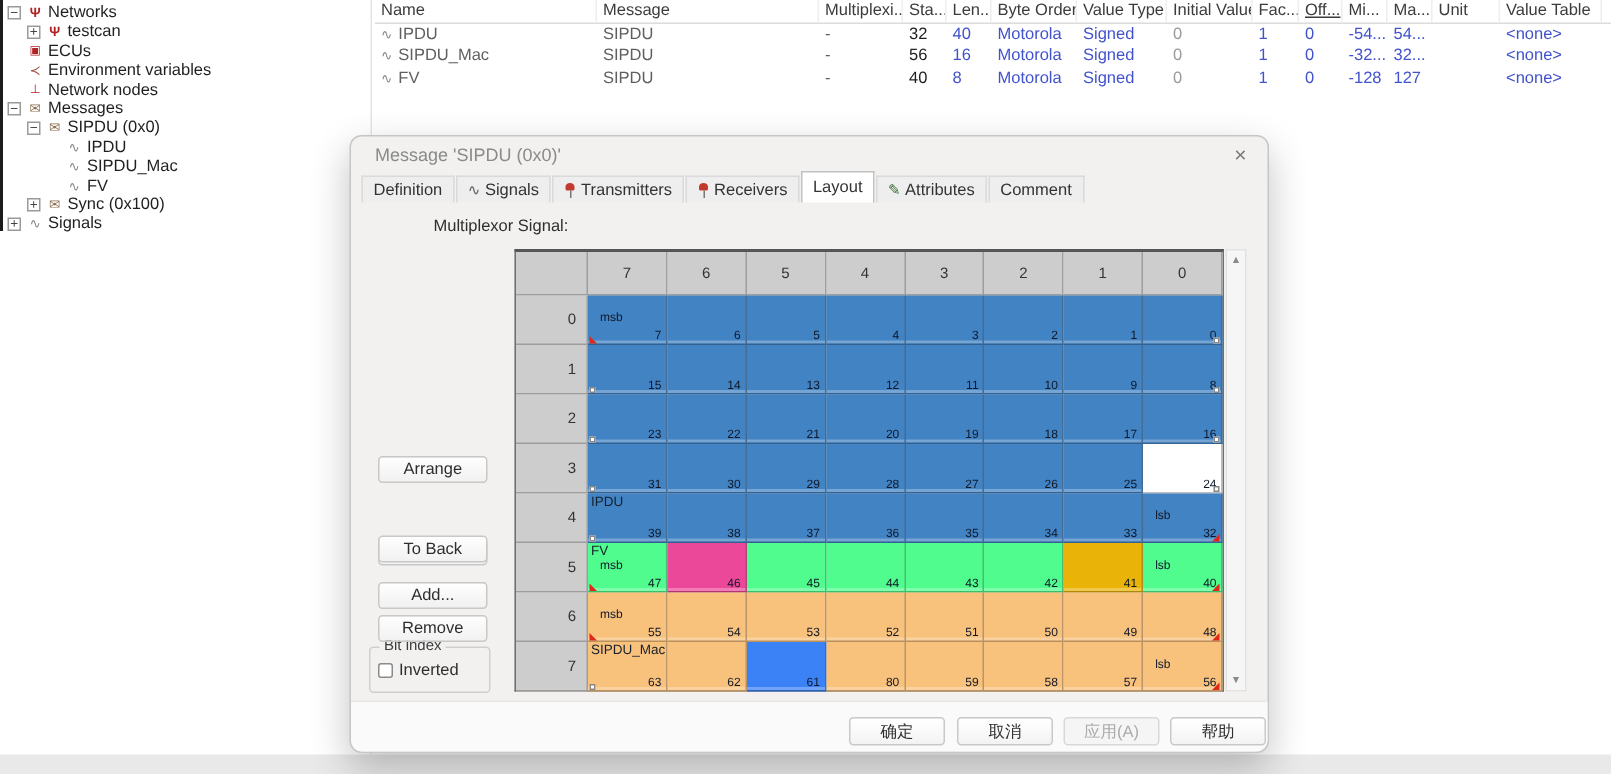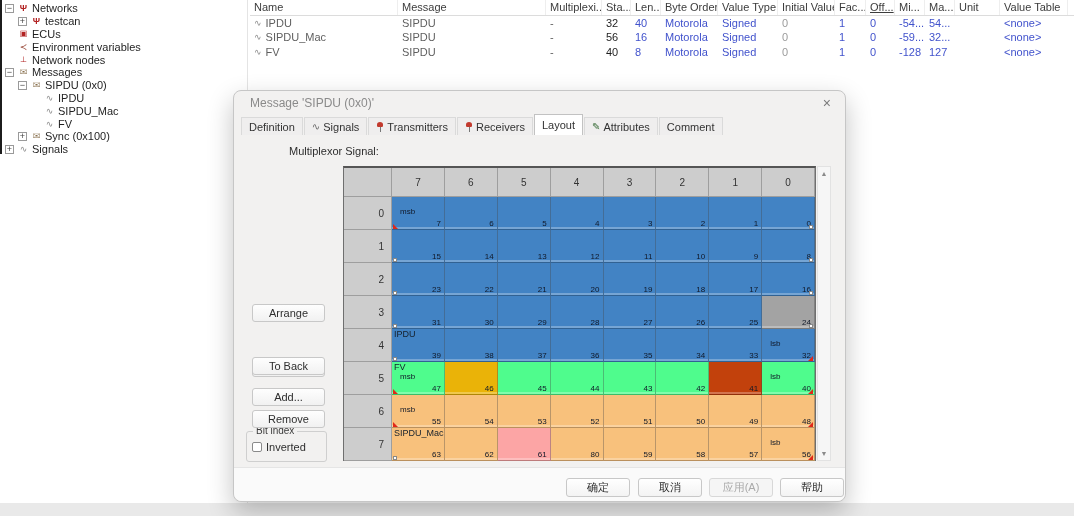--- a/index.html
+++ b/index.html
@@ -233,21 +233,21 @@
           </div>
           <div class="td t-dim" style="width: 148px;">SIPDU</div>
           <div class="td t-dim" style="width: 56px;">-</div>
           <div class="td t-black" style="width: 29px;">56</div>
           <div class="td t-blue" style="width: 30px;">16</div>
           <div class="td t-blue" style="width: 57px;">Motorola</div>
           <div class="td t-blue" style="width: 60px;">Signed</div>
           <div class="td t-faint" style="width: 57px;">0</div>
           <div class="td t-blue" style="width: 31px;">1</div>
           <div class="td t-blue" style="width: 29px;">0</div>
-          <div class="td t-blue" style="width: 30px;">-59...</div>
+          <div class="td t-blue" style="width: 30px;">-32...</div>
           <div class="td t-blue" style="width: 30px;">32...</div>
           <div class="td t-blue" style="width: 45px;"></div>
           <div class="td t-blue" style="width: 68px;">&lt;none&gt;</div>
         </div>
         <div class="tr">
           <div class="td t-dim" style="width: 148px;">
             <span class="sigicon">∿</span>
             <span>FV</span>
           </div>
           <div class="td t-dim" style="width: 148px;">SIPDU</div>
@@ -417,21 +417,21 @@
           </div>
           <div class="g-cell" style="background: rgb(66, 131, 196);">
             <span class="bitnum">27</span>
           </div>
           <div class="g-cell" style="background: rgb(66, 131, 196);">
             <span class="bitnum">26</span>
           </div>
           <div class="g-cell" style="background: rgb(66, 131, 196);">
             <span class="bitnum">25</span>
           </div>
-          <div class="g-cell" style="background: #a3a3a3;">
+          <div class="g-cell" style="background: #ffffff;">
             <span class="bitnum">24</span>
             <span class="mk-white-r"></span>
           </div>
         </div>
         <div class="g-row">
           <div class="g-rowhdr">4</div>
           <div class="g-cell" style="background: rgb(66, 131, 196);">
             <span class="bitnum">39</span>
             <span class="rowname">IPDU</span>
             <span class="mk-white-l"></span>
@@ -461,36 +461,36 @@
           </div>
         </div>
         <div class="g-row">
           <div class="g-rowhdr">5</div>
           <div class="g-cell" style="background: rgb(79, 252, 141);">
             <span class="bitnum">47</span>
             <span class="cornlbl">msb</span>
             <span class="rowname">FV</span>
             <span class="mk-red-l"></span>
           </div>
-          <div class="g-cell" style="background: #eab308;">
+          <div class="g-cell" style="background: #ec4899;">
             <span class="bitnum">46</span>
           </div>
           <div class="g-cell" style="background: rgb(79, 252, 141);">
             <span class="bitnum">45</span>
           </div>
           <div class="g-cell" style="background: rgb(79, 252, 141);">
             <span class="bitnum">44</span>
           </div>
           <div class="g-cell" style="background: rgb(79, 252, 141);">
             <span class="bitnum">43</span>
           </div>
           <div class="g-cell" style="background: rgb(79, 252, 141);">
             <span class="bitnum">42</span>
           </div>
-          <div class="g-cell" style="background: #c2410c;">
+          <div class="g-cell" style="background: #eab308;">
             <span class="bitnum">41</span>
           </div>
           <div class="g-cell" style="background: rgb(79, 252, 141);">
             <span class="bitnum">40</span>
             <span class="cornlbl">lsb</span>
             <span class="mk-red-r"></span>
           </div>
         </div>
         <div class="g-row">
           <div class="g-rowhdr">6</div>
@@ -525,21 +525,21 @@
         <div class="g-row">
           <div class="g-rowhdr">7</div>
           <div class="g-cell" style="background: rgb(248, 193, 124);">
             <span class="bitnum">63</span>
             <span class="rowname">SIPDU_Mac</span>
             <span class="mk-white-l"></span>
           </div>
           <div class="g-cell" style="background: rgb(248, 193, 124);">
             <span class="bitnum">62</span>
           </div>
-          <div class="g-cell" style="background: #fca5a5;">
+          <div class="g-cell" style="background: #3b82f6;">
             <span class="bitnum">61</span>
           </div>
           <div class="g-cell" style="background: rgb(248, 193, 124);">
             <span class="bitnum">80</span>
           </div>
           <div class="g-cell" style="background: rgb(248, 193, 124);">
             <span class="bitnum">59</span>
           </div>
           <div class="g-cell" style="background: rgb(248, 193, 124);">
             <span class="bitnum">58</span>

